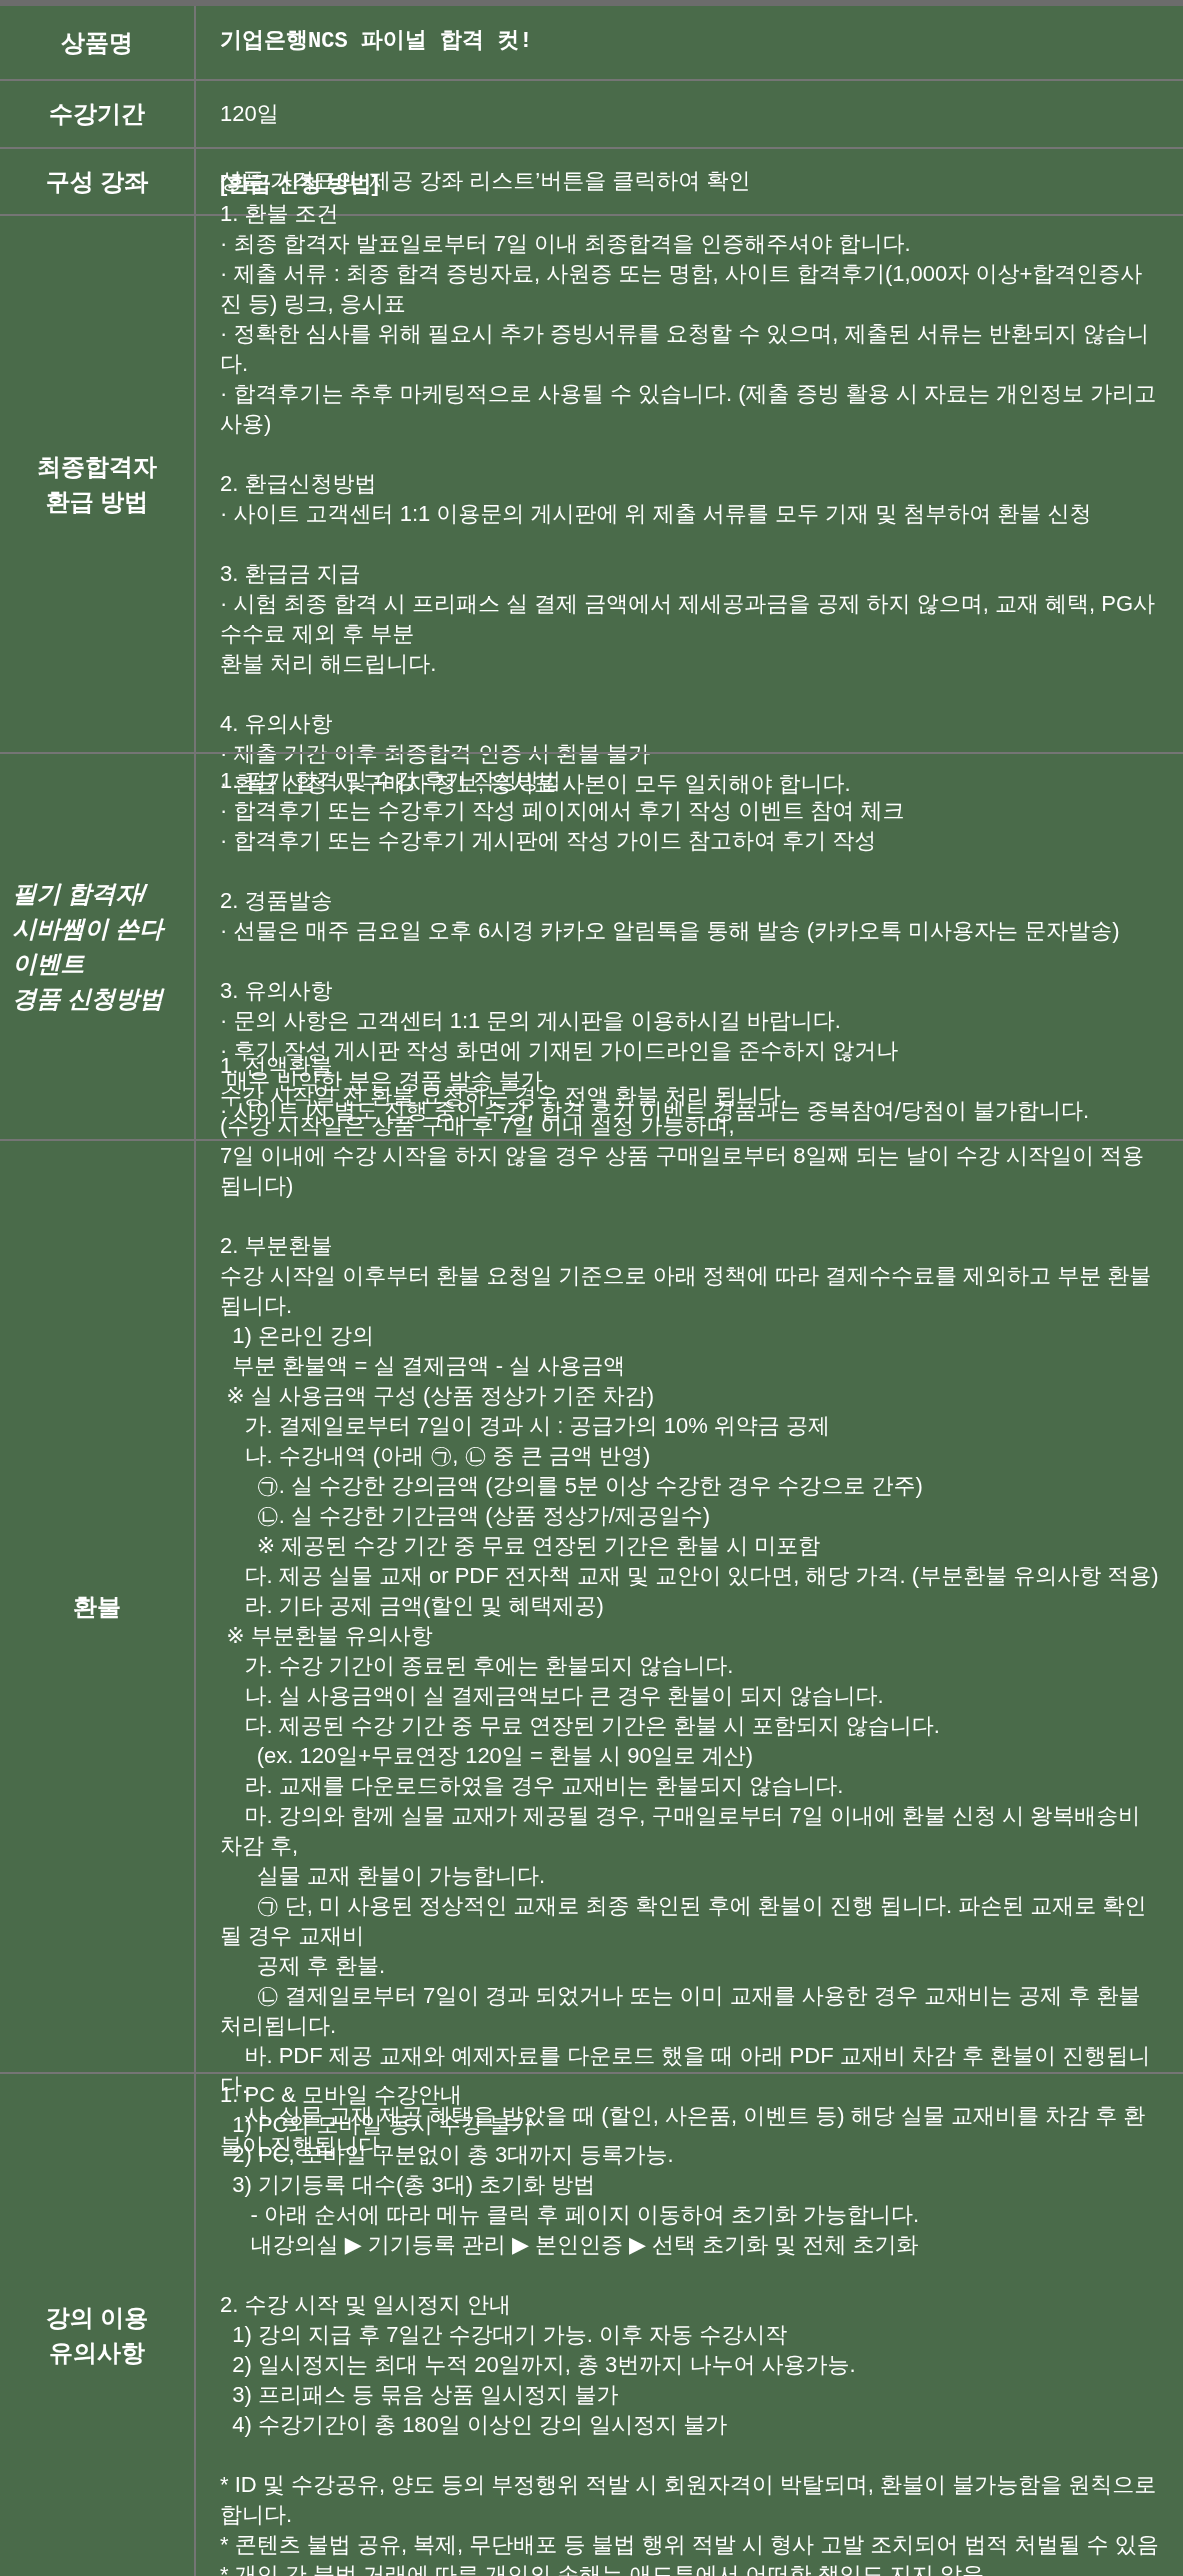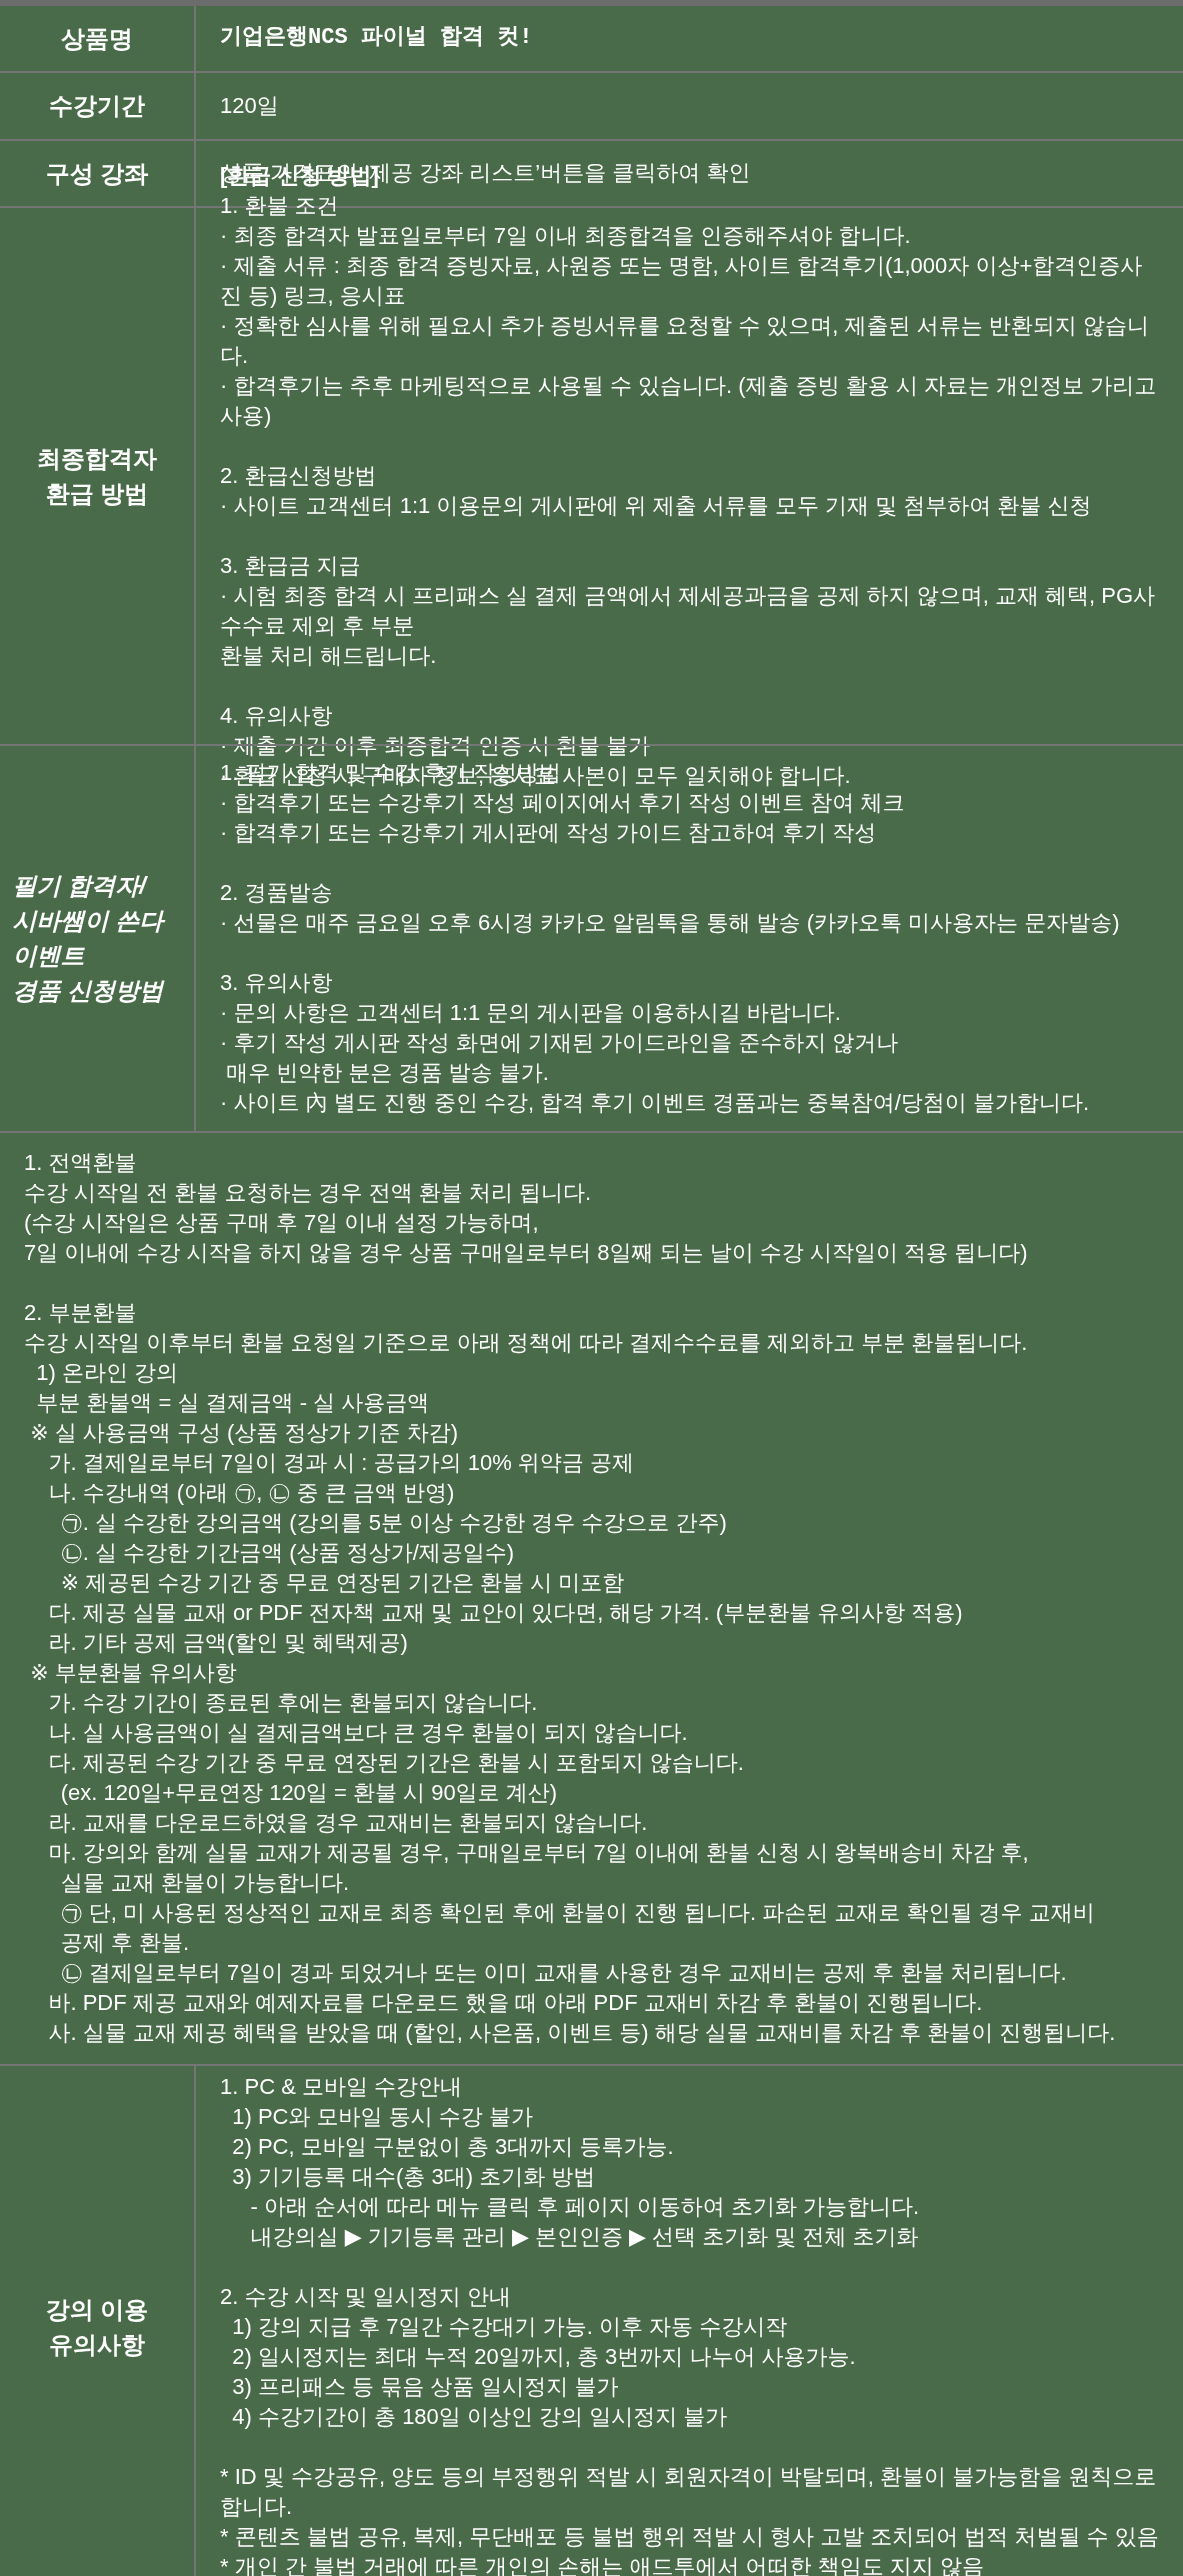--- a/index.html
+++ b/index.html
@@ -29,21 +29,21 @@
     flex:1 1 auto;
     display:flex;flex-direction:column;justify-content:center;
     padding:6.3px 19px 6.3px 24px;
     font-size:22px;line-height:30px;
     box-sizing:border-box;
   }
   .value-cell .heading{font-weight:bold;white-space:pre-wrap;}
   .value-cell .body{white-space:pre-wrap;}
   .value-cell.simple{font-weight:normal;}
   .value-cell.bold-value .body{font-weight:bold;font-family:Liberation Mono, monospace;}
-  .r1{height:65px;}
+  .r1{height:73px;}
   .r2{height:68px;}
   .r3{height:67px;}
   .r4{height:538px;}
   .r5{height:387px;}
   .r6{height:933px;}
   .r7{flex:1 1 auto;}
 </style>
 </head>
 <body>
 
@@ -110,20 +110,21 @@
 
 3. 유의사항
 · 문의 사항은 고객센터 1:1 문의 게시판을 이용하시길 바랍니다.
 · 후기 작성 게시판 작성 화면에 기재된 가이드라인을 준수하지 않거나
  매우 빈약한 분은 경품 발송 불가.
 · 사이트 內 별도 진행 중인 수강, 합격 후기 이벤트 경품과는 중복참여/당첨이 불가합니다.</div>
     </div>
   </div>
 
   <div class="trow r6">
+    <div class="label-cell">환불</div>
     <div class="value-cell">
       <div class="body">1. 전액환불
 수강 시작일 전 환불 요청하는 경우 전액 환불 처리 됩니다.
 (수강 시작일은 상품 구매 후 7일 이내 설정 가능하며,
 7일 이내에 수강 시작을 하지 않을 경우 상품 구매일로부터 8일째 되는 날이 수강 시작일이 적용 됩니다)
 
 2. 부분환불
 수강 시작일 이후부터 환불 요청일 기준으로 아래 정책에 따라 결제수수료를 제외하고 부분 환불됩니다.
   1) 온라인 강의
   부분 환불액 = 실 결제금액 - 실 사용금액

